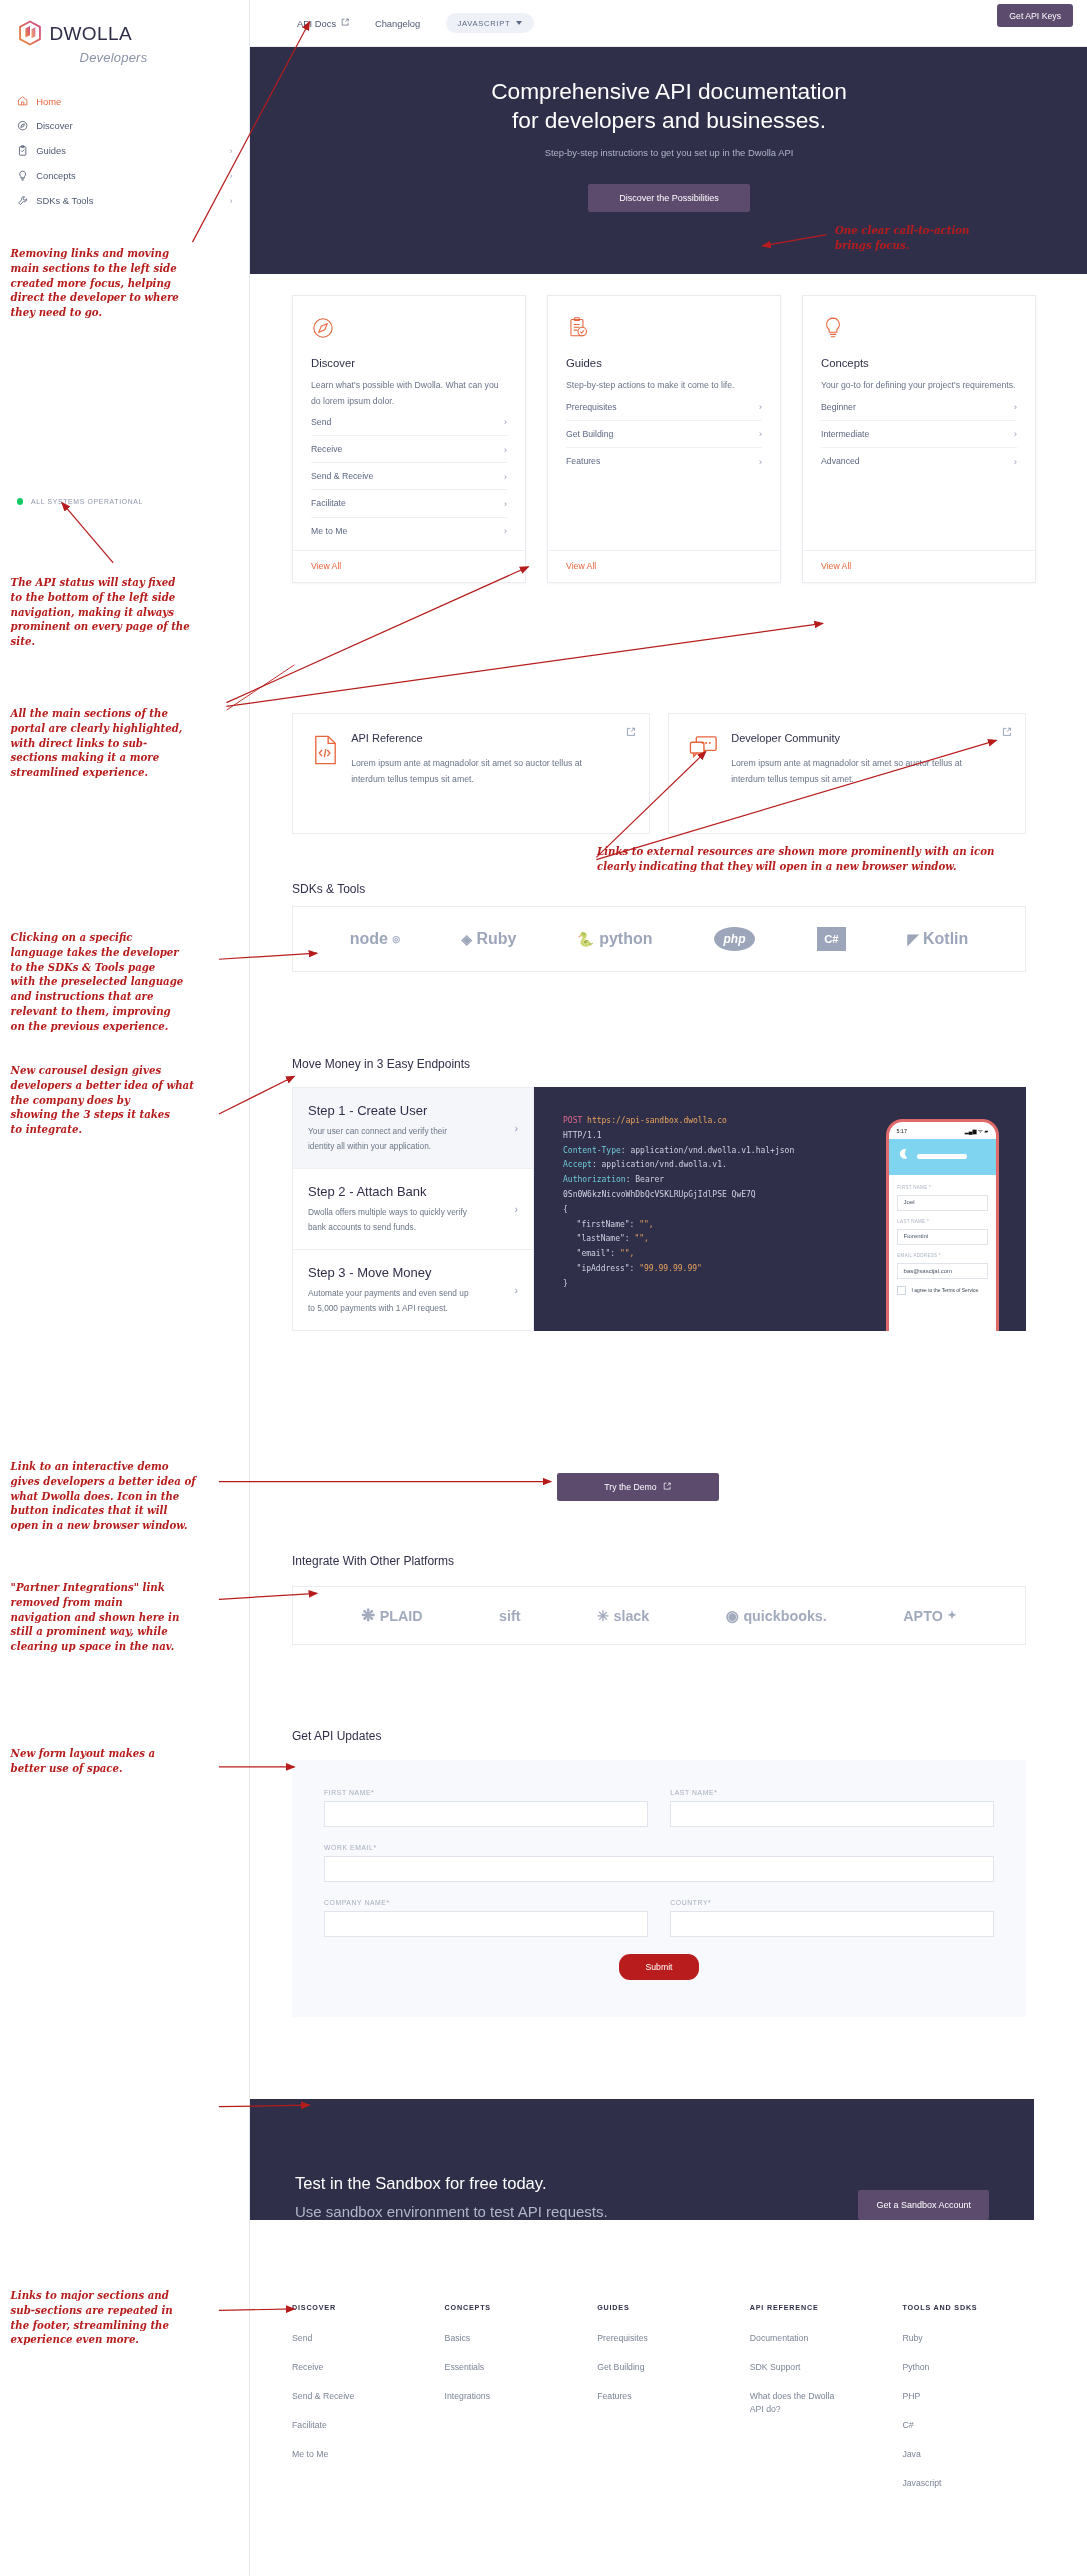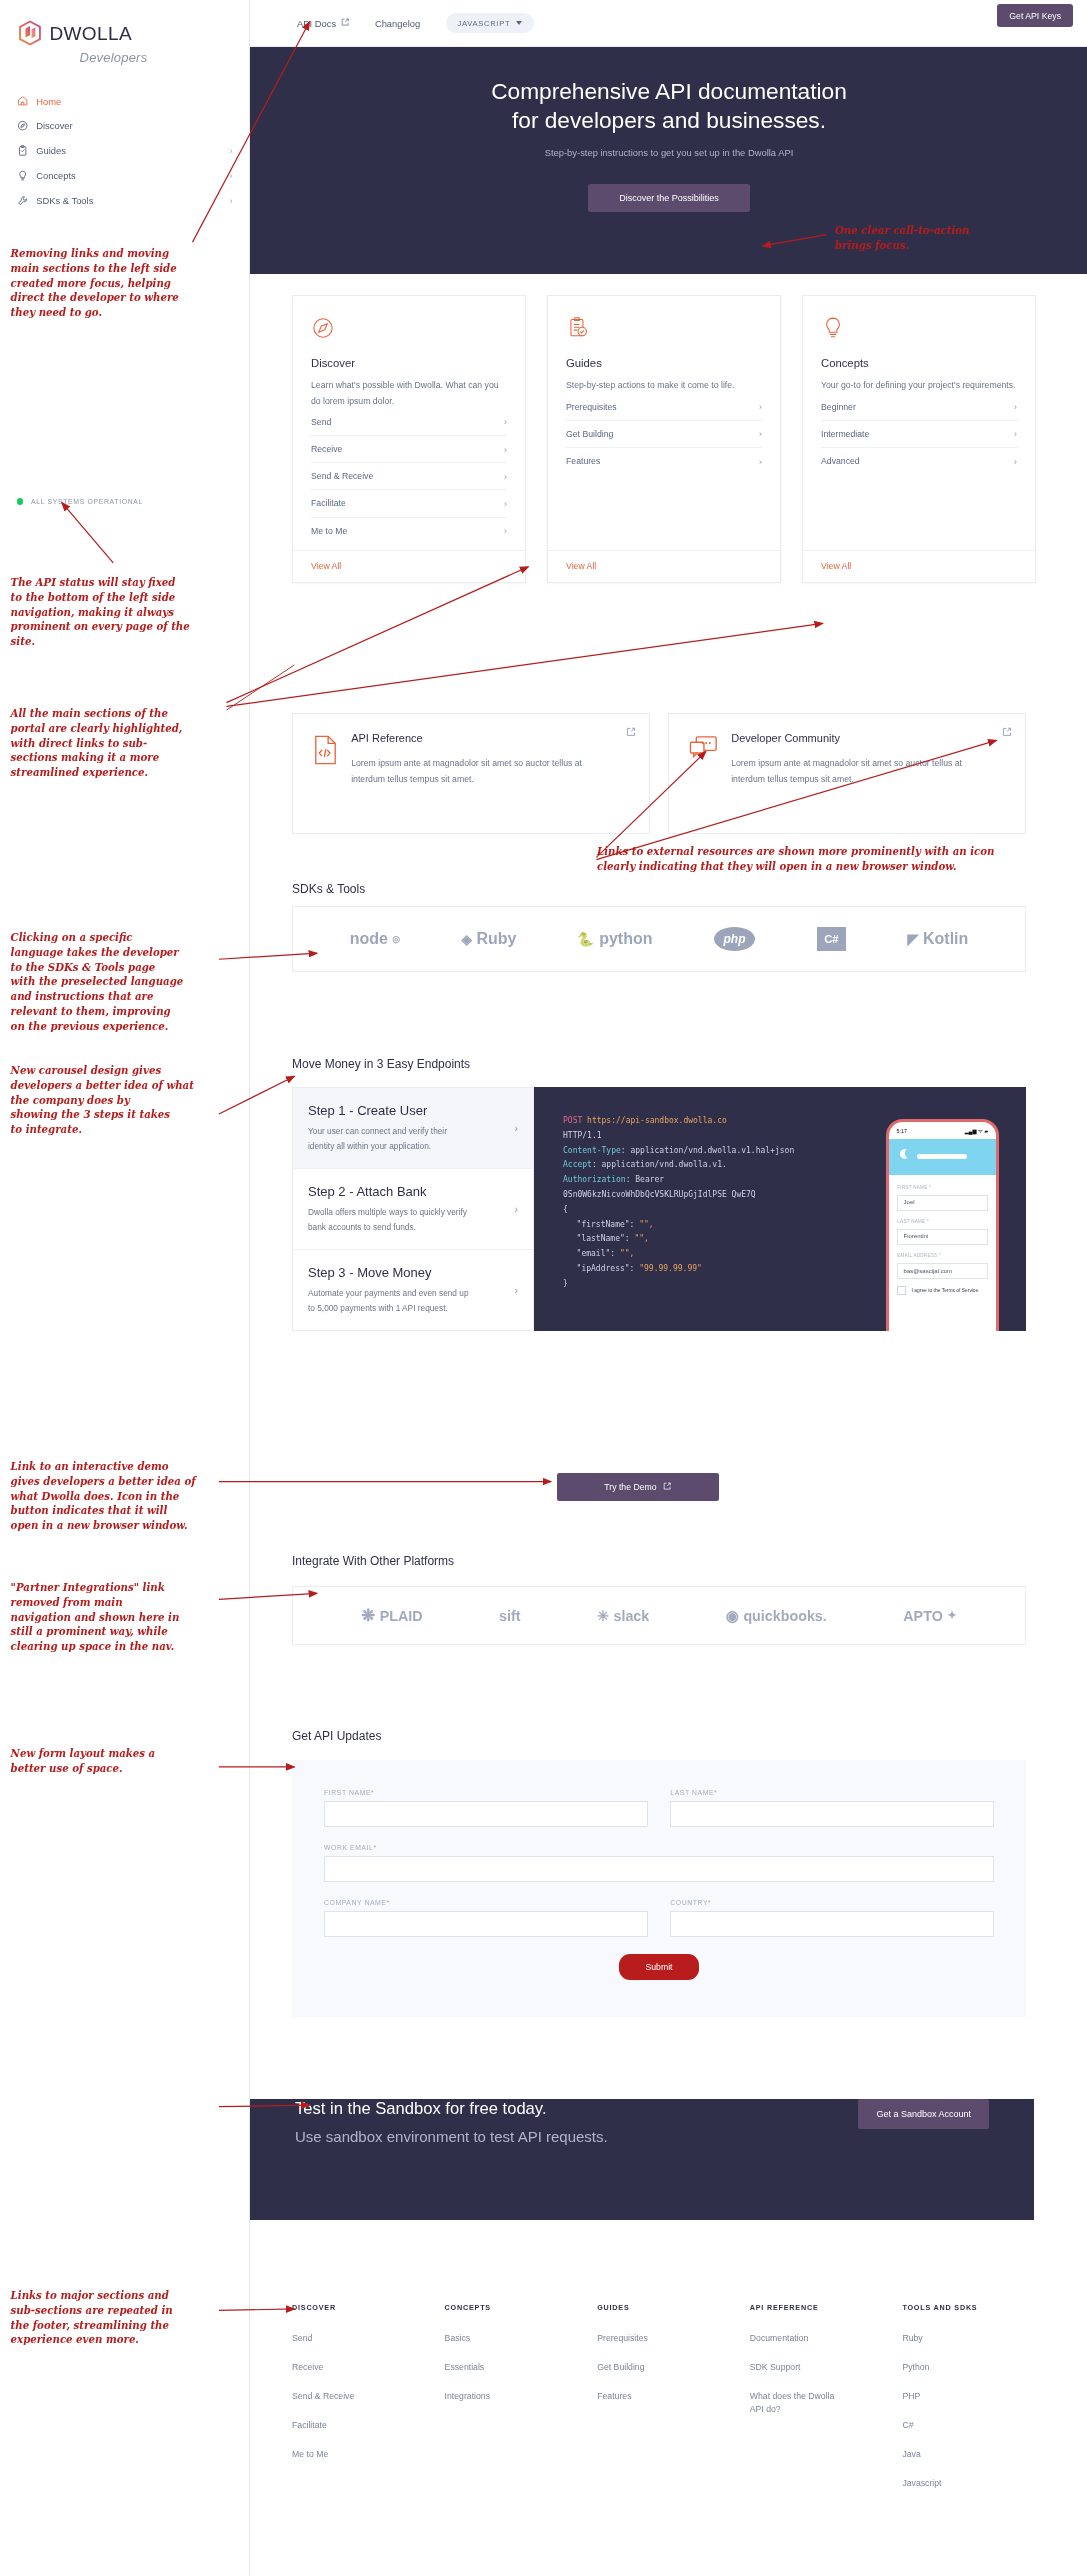--- a/index.html
+++ b/index.html
@@ -185,21 +185,21 @@
   .fgrp.full { flex: 1 1 100%; }
   .flab { font-size: 6.8px; letter-spacing: 0.6px; color: #a5adbd; margin-bottom: 5.3px; display: block; }
   .finp { width: 100%; height: 26px; background: #fff; border: 0.8px solid #dfe4ec; }
   .submit-btn {
     display: block; margin: 12px auto 0; background: #b91c1c; color: #fff;
     font-size: 8.7px; padding: 8.3px 26px; border: none; border-radius: 11px;
   }
 
   .sandbox {
     position: absolute; left: 250px; top: 2099px; width: 784px; height: 121px;
-    background: #2f2f4a; display: flex; align-items: flex-start; padding: 0 45px; justify-content: space-between;
+    background: #2f2f4a; display: flex; align-items: flex-end; padding: 0 45px; justify-content: space-between;
   }
   .sandbox h2 { color: #fff; font-size: 16.6px; font-weight: 400; margin-bottom: 9px; }
   .sandbox p { color: #b0b5c7; font-size: 15px; margin-top: 7px; }
   .sandbox-btn { background: #5d4b6e; color: #fff; font-size: 9px; padding: 9.8px 18px; border: none; border-radius: 2.3px; }
 
   .footer { position: absolute; left: 292px; top: 2303px; width: 763px; display: flex; gap: 0; }
   .fcol { width: 153px; }
   .fcol h6 { font-size: 7.2px; letter-spacing: 0.8px; color: #2f2f4a; font-weight: 700; margin-bottom: 19.6px; }
   .fcol a { display: block; font-size: 8.7px; color: #7b8496; margin-bottom: 16px; line-height: 1.5; max-width: 91px; }
 </style>

